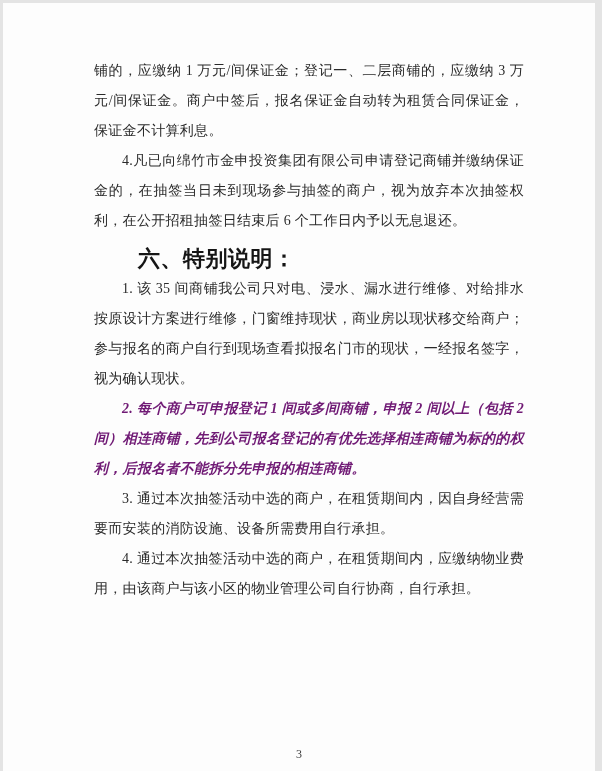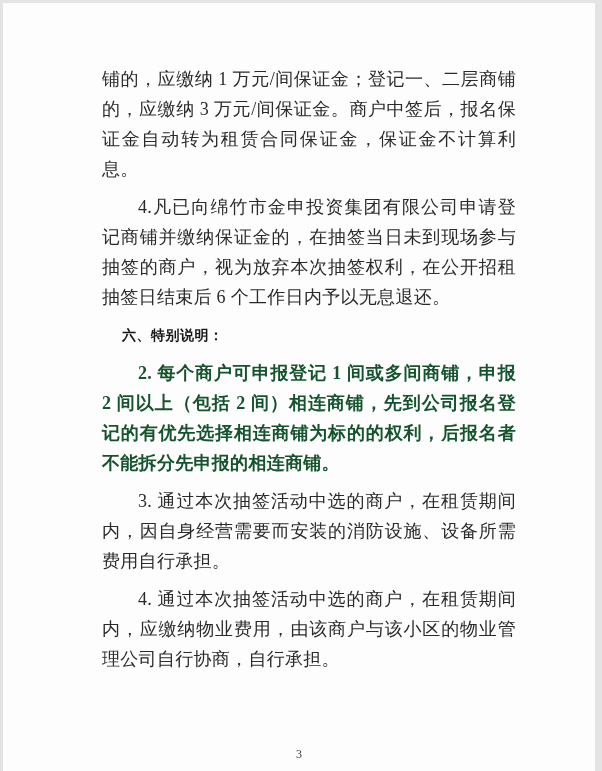--- a/index.html
+++ b/index.html
@@ -22,40 +22,41 @@
     height: 768px;
     background: #fdfdfd;
   }
   .content {
     position: absolute;
     left: 91px;
     top: 53px;
     width: 430px;
   }
   .body-text {
-    margin: 8px;
-    font-size: 18px;
+    margin: 0;
+    font-size: 14px;
     line-height: 30px;
     color: #2a2a2a;
     text-align: justify;
     text-indent: 2em;
     letter-spacing: 0.3px;
     word-break: break-all;
     font-family: "Liberation Serif", serif;
   }
   .no-indent {
     text-indent: 0;
   }
   .bold {
     font-weight: bold;
-    color: #14532d;
+    color: #701a75;
+    font-style: italic;
   }
   .heading {
-    margin: 8px 0 8px 0;
-    font-size: 14px;
+    margin: 8px 0 0 0;
+    font-size: 22px;
     line-height: 30px;
     text-indent: 2em;
     font-weight: bold;
     color: #151515;
     font-family: "Liberation Sans", sans-serif;
     letter-spacing: 0.5px;
   }
   .page-number {
     position: absolute;
     left: 0;
@@ -72,20 +73,21 @@
 
 <div class="paper">
   <div class="content">
 
     <p class="body-text no-indent">铺的，应缴纳 1 万元/间保证金；登记一、二层商铺的，应缴纳 3 万元/间保证金。商户中签后，报名保证金自动转为租赁合同保证金，保证金不计算利息。</p>
 
     <p class="body-text">4.凡已向绵竹市金申投资集团有限公司申请登记商铺并缴纳保证金的，在抽签当日未到现场参与抽签的商户，视为放弃本次抽签权利，在公开招租抽签日结束后 6 个工作日内予以无息退还。</p>
 
     <h2 class="heading">六、特别说明：</h2>
 
+    <p class="body-text">1. 该 35 间商铺我公司只对电、浸水、漏水进行维修、对给排水按原设计方案进行维修，门窗维持现状，商业房以现状移交给商户；参与报名的商户自行到现场查看拟报名门市的现状，一经报名签字，视为确认现状。</p>
 
     <p class="body-text bold">2. 每个商户可申报登记 1 间或多间商铺，申报 2 间以上（包括 2 间）相连商铺，先到公司报名登记的有优先选择相连商铺为标的的权利，后报名者不能拆分先申报的相连商铺。</p>
 
     <p class="body-text">3. 通过本次抽签活动中选的商户，在租赁期间内，因自身经营需要而安装的消防设施、设备所需费用自行承担。</p>
 
     <p class="body-text">4. 通过本次抽签活动中选的商户，在租赁期间内，应缴纳物业费用，由该商户与该小区的物业管理公司自行协商，自行承担。</p>
 
 
   </div>
 

